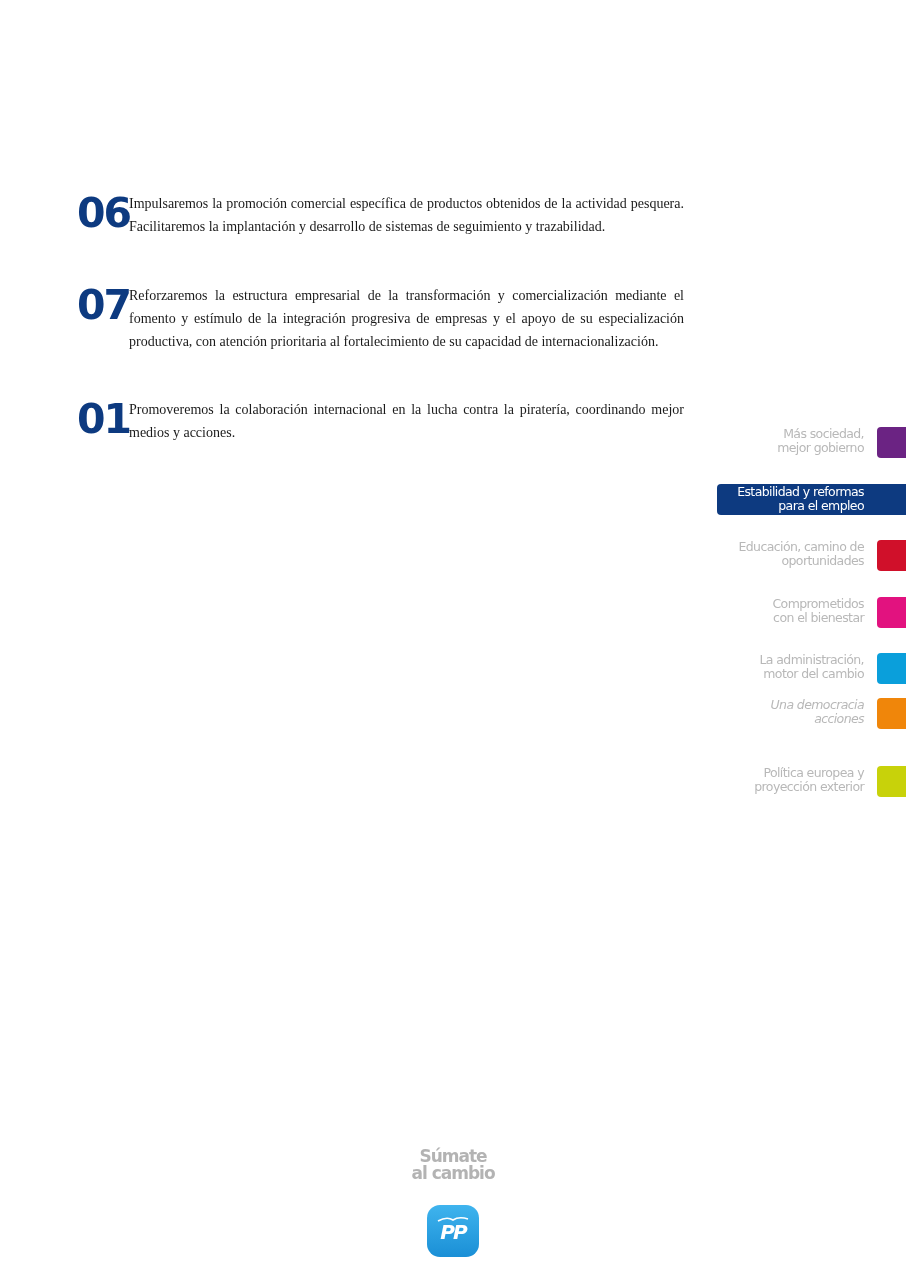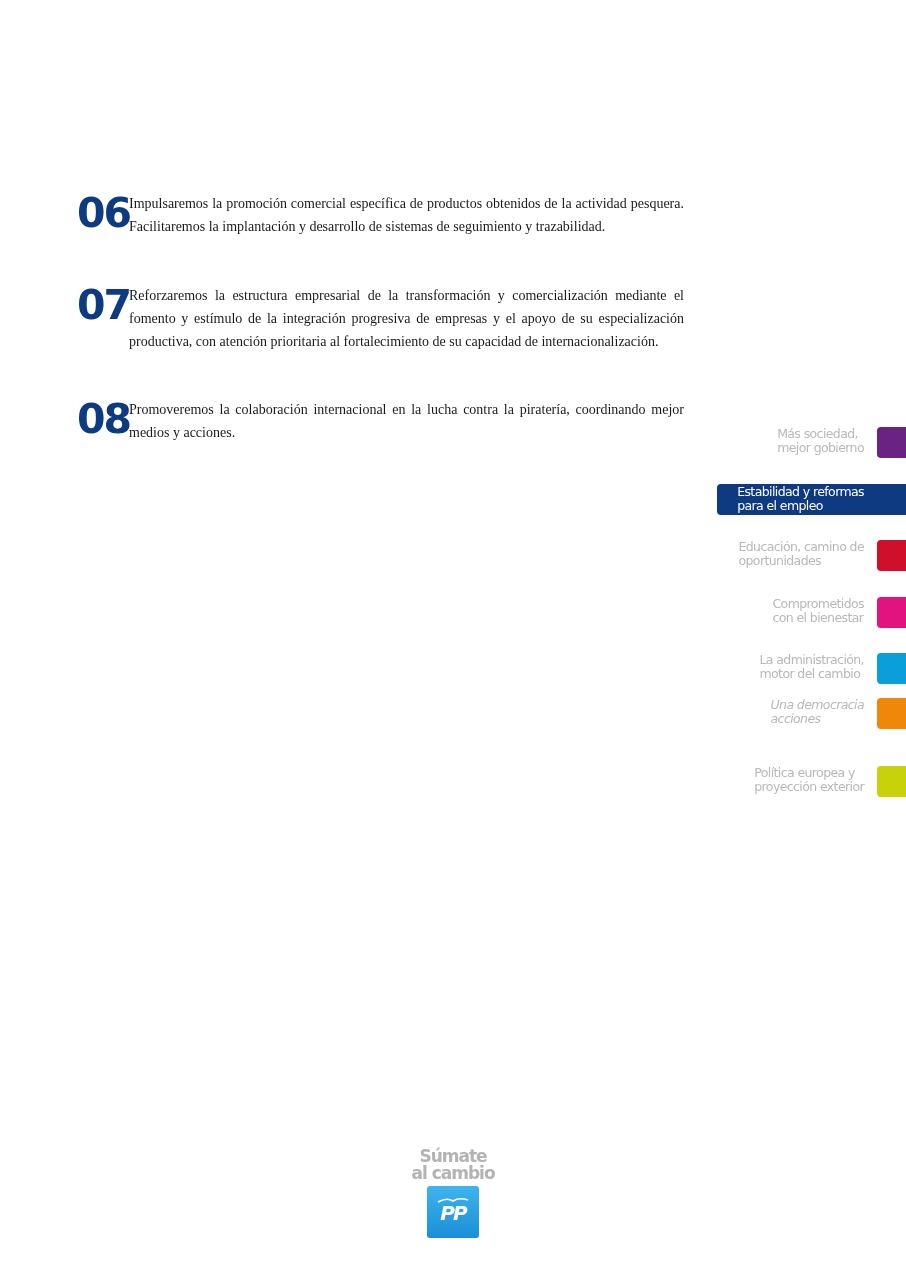--- a/index.html
+++ b/index.html
@@ -2,45 +2,45 @@
 <html><head>
 <meta charset="utf-8">
 <style>
   html, body { margin: 0; padding: 0; background: #ffffff; }
   body { width: 906px; height: 1280px; position: relative; overflow: hidden; font-family: "Liberation Serif", serif; }
   .item { position: absolute; left: 77px; width: 610px; }
   .num { position: absolute; left: 0; top: -2px; font-family: "DejaVu Sans", sans-serif; font-weight: bold; font-size: 41px; color: #0d3a80; letter-spacing: -2px; line-height: 44px; }
   .txt { position: absolute; left: 52px; width: 555px; font-size: 14px; line-height: 22.8px; color: #1a1a1a; text-align: justify; margin: 0; }
   .txt.last-left { text-align-last: left; }
   .nav { position: absolute; right: 0; width: 200px; height: 32px; }
-  .nav .label { position: absolute; right: 42px; top: 0; text-align: left; font-family: "DejaVu Sans", sans-serif; font-size: 12.5px; line-height: 14px; color: #b8b8b8; letter-spacing: -0.6px; white-space: nowrap; }
+  .nav .label { position: absolute; right: 42px; top: 0; text-align: right; font-family: "DejaVu Sans", sans-serif; font-size: 12.5px; line-height: 14px; color: #b8b8b8; letter-spacing: -0.6px; white-space: nowrap; }
   .nav .tab { position: absolute; right: 0; top: 0; width: 29px; height: 31px; border-radius: 4px 0 0 4px; }
   .nav.active .activebar { position: absolute; right: 0; top: 0; width: 189px; height: 31px; background: #0d3a80; border-radius: 4px 0 0 4px; }
   .nav.active .label { color: #ffffff; top: 1px; margin-left: 44px; }
   .footer { position: absolute; left: 403px; top: 1148px; width: 100px; text-align: center; }
   .slogan { font-family: "DejaVu Sans", sans-serif; font-weight: bold; font-size: 17px; line-height: 17px; color: #b3b3b3; letter-spacing: -1px; }
-  .logo { margin: 4px auto 0; width: 52px; height: 52px; border-radius: 3px; background: linear-gradient(180deg, #3fb4ee 0%, #1a8fd6 100%); position: relative; }
+  .logo { margin: 23px auto 0; width: 52px; height: 52px; border-radius: 13px; background: linear-gradient(180deg, #3fb4ee 0%, #1a8fd6 100%); position: relative; }
   .logo .pp { position: absolute; left: 0; right: 0; top: 15px; font-family: "DejaVu Sans", sans-serif; font-weight: bold; font-style: italic; font-size: 20px; color: #ffffff; letter-spacing: -2px; }
   .logo svg { position: absolute; left: 10px; top: 10px; }
 </style>
 </head>
 <body>
 
 <div class="item" style="top:193px;">
   <div class="num">06</div>
   <p class="txt last-left">Impulsaremos la promoción comercial específica de productos obtenidos de la actividad pesquera. Facilitaremos la implantación y desarrollo de sistemas de seguimiento y trazabilidad.</p>
 </div>
 
 <div class="item" style="top:285px;">
   <div class="num">07</div>
   <p class="txt last-left">Reforzaremos la estructura empresarial de la transformación y comercialización mediante el fomento y estímulo de la integración progresiva de empresas y el apoyo de su especialización productiva, con atención prioritaria al fortalecimiento de su capacidad de internacionalización.</p>
 </div>
 
 <div class="item" style="top:399px;">
-  <div class="num">08</div>
+  <div class="num">01</div>
   <p class="txt last-left">Promoveremos la colaboración internacional en la lucha contra la piratería, coordinando mejor medios y acciones.</p>
 </div>
 
 <div>
   <div class="nav" style="top:427px;">
     <div class="label">
       <div>Más sociedad,</div>
         <div>mejor gobierno</div>
     </div>
     <div class="tab" style="background:#6b2383;"></div>

